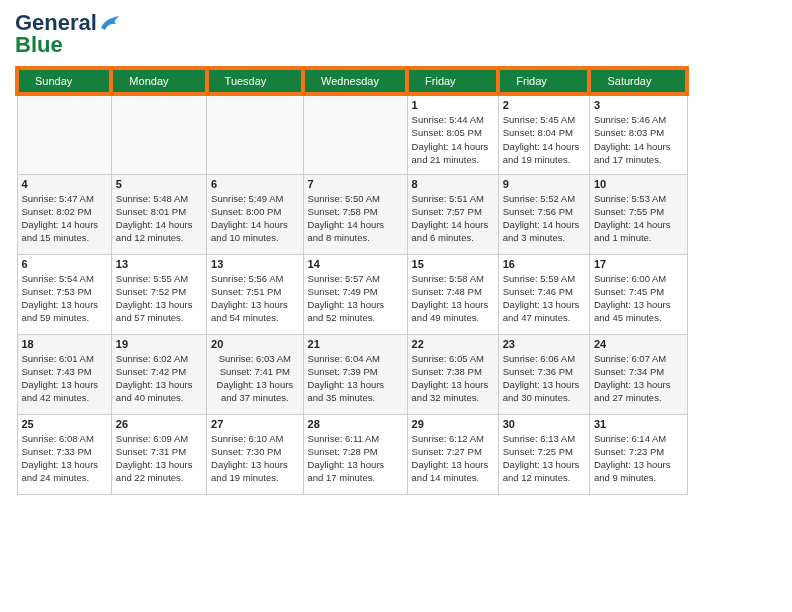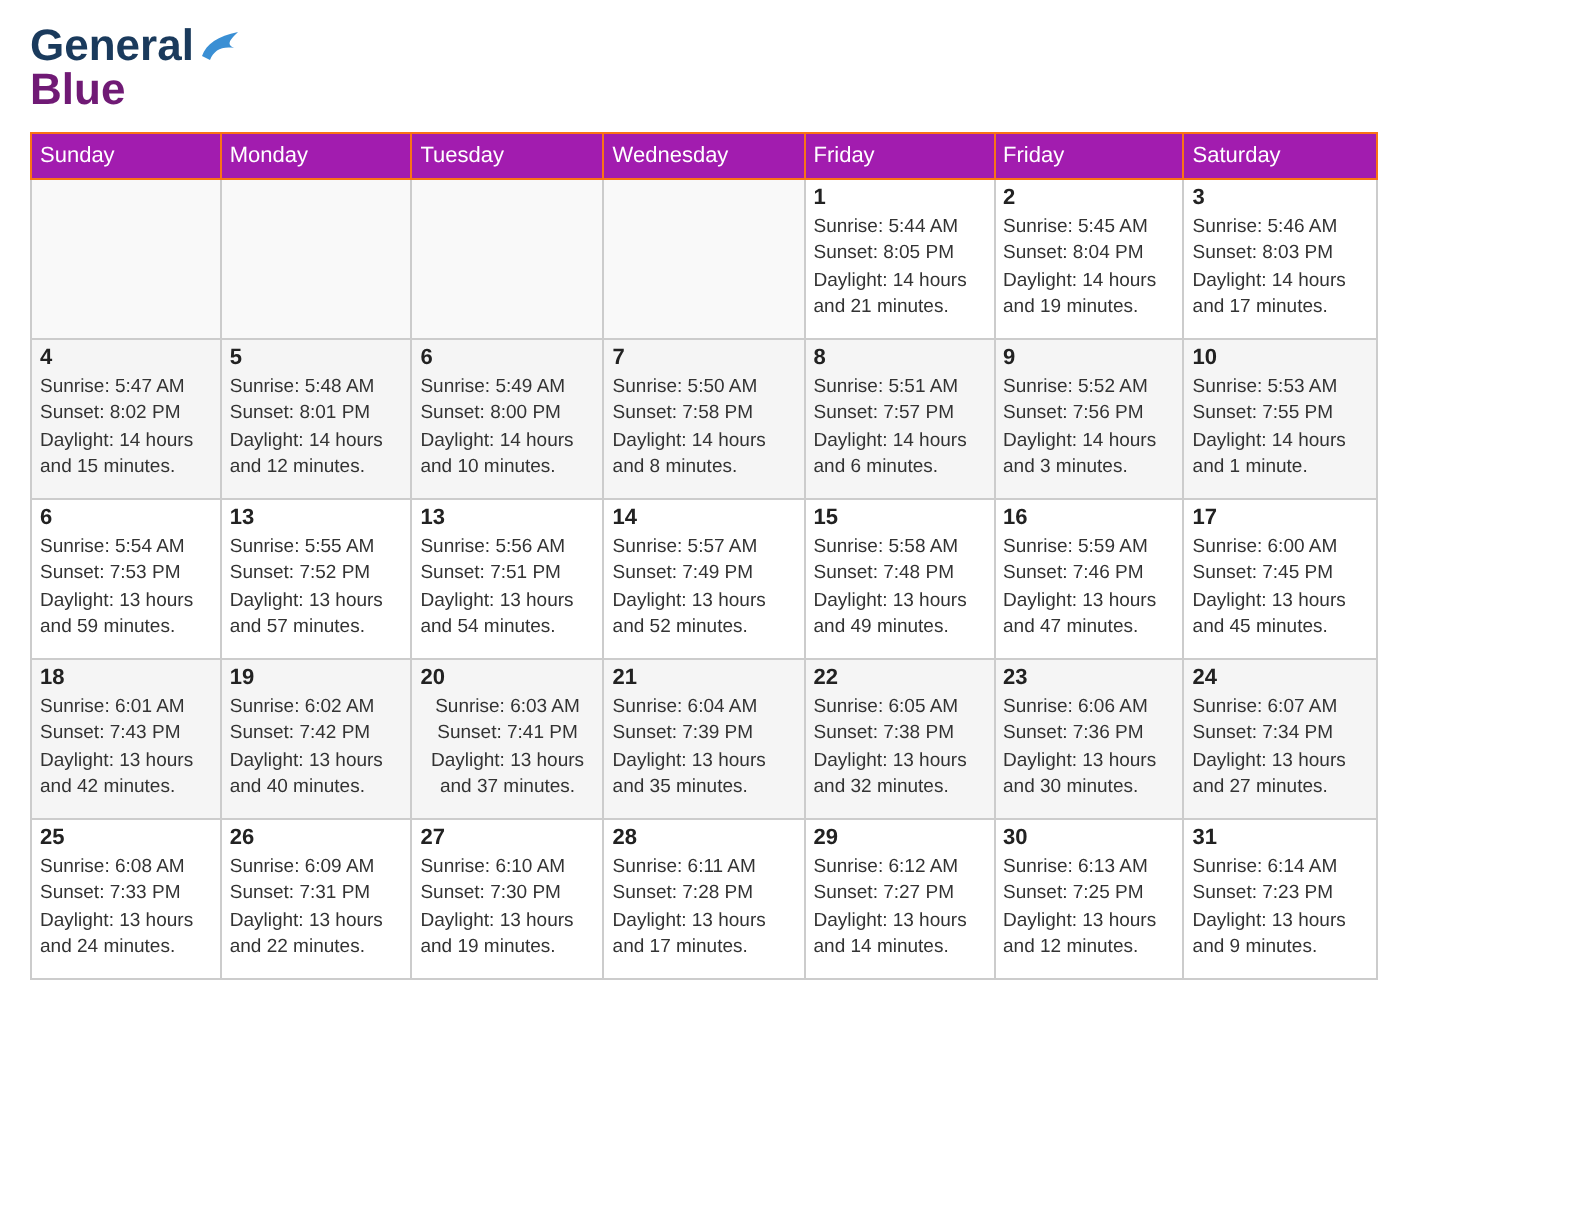--- a/index.html
+++ b/index.html
@@ -42,27 +42,27 @@
     .location {
       font-size: 14px;
       color: #444;
     }
     .calendar {
       width: 100%;
       border-collapse: collapse;
       font-size: 10px;
     }
     .calendar th {
-      background: #a21caf;
+      background: #15803d;
       color: white;
-      padding: 5px 4px;
+      padding: 5px 16px;
       text-align: left;
       font-size: 11px;
       font-weight: normal;
-      border: 1px solid #f97316;
+      border: 4px solid #f97316;
     }
     .calendar td {
       border: 1px solid #ccc;
       vertical-align: top;
       padding: 3px 4px;
       width: 113px;
       height: 80px;
       background: #fff;
     }
     .calendar td.empty {
@@ -91,21 +91,21 @@
 
 <div class="container">
   <div class="header-area">
     <div class="logo">
       <div class="logo-row">
         <span style="font-size:22px;font-weight:bold;color:#1a3a5c;">General</span>
         <svg width="22" height="18" viewBox="0 0 22 18">
           <path d="M2 14 C4 8, 10 4, 20 2 C16 6, 14 8, 18 10 C12 9, 8 11, 6 16 Z" fill="#3a8fd4"></path>
         </svg>
       </div>
-      <span style="font-size:22px;font-weight:bold;color:#701a75;margin-top:-4px;">Blue</span>
+      <span style="font-size:22px;font-weight:bold;color:#15803d;margin-top:-4px;">Blue</span>
     </div>
     <div class="title-area">
       <div class="month-title"></div>
       <div class="location"></div>
     </div>
   </div>
 
   <table class="calendar">
     <thead>
       <tr>

